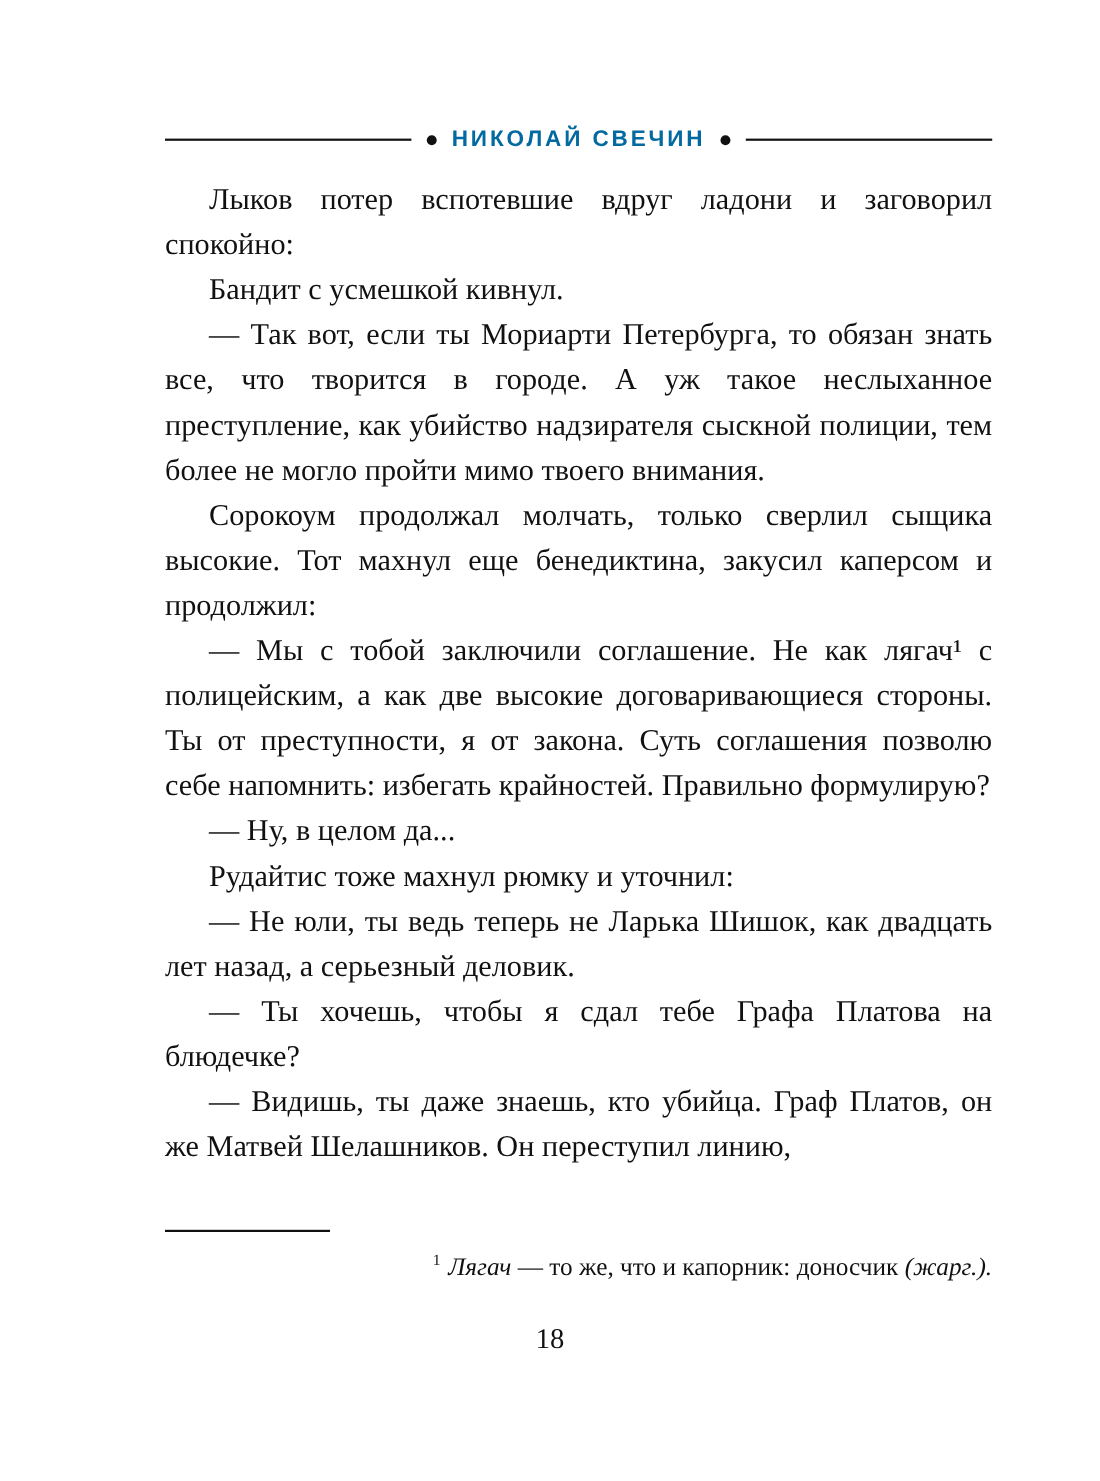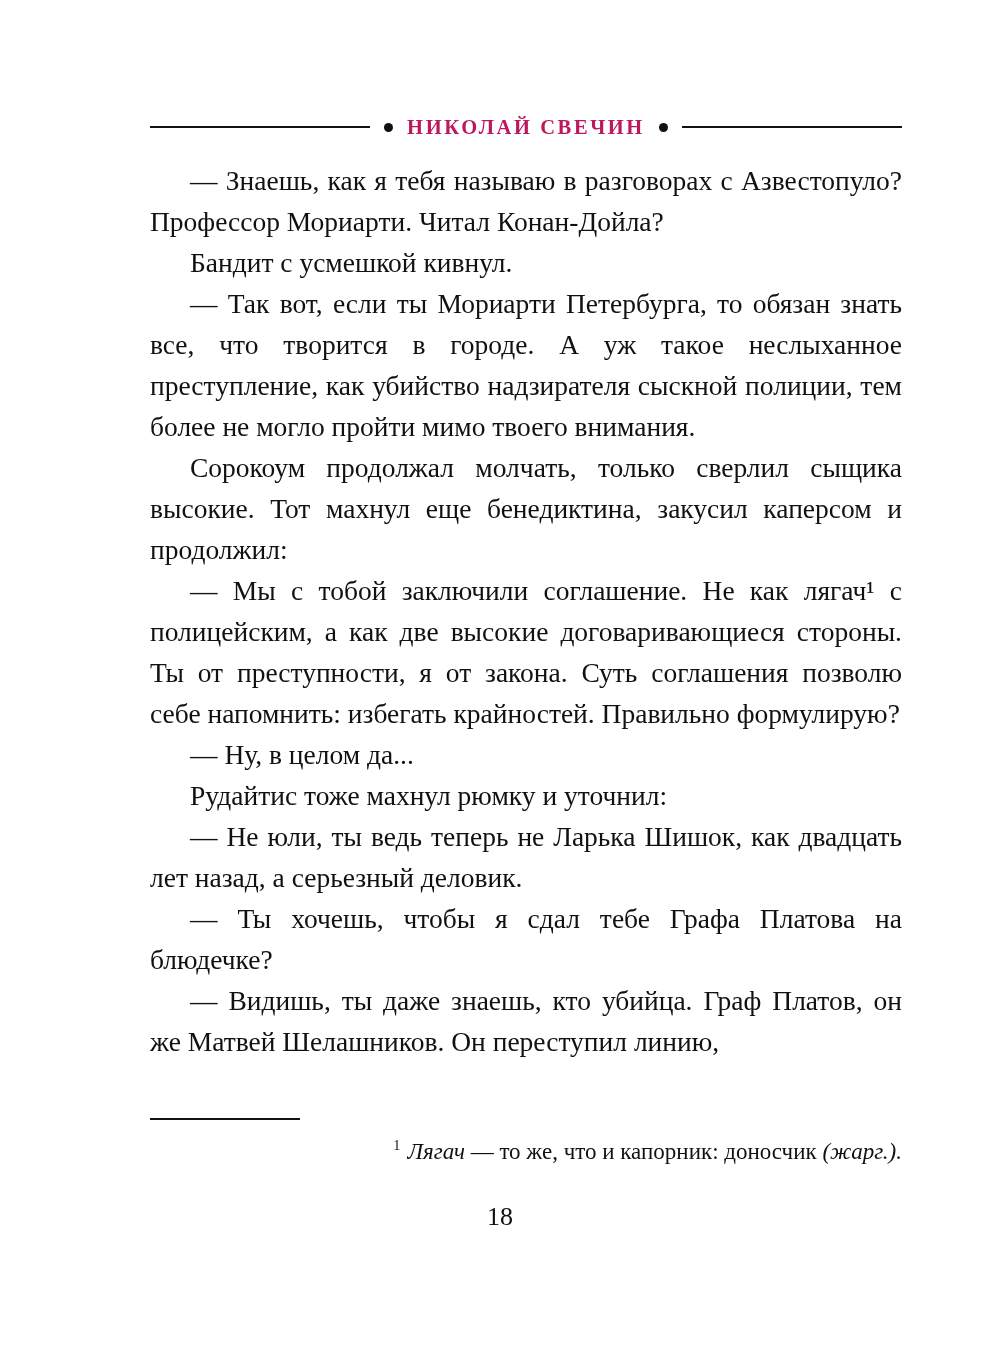--- a/index.html
+++ b/index.html
@@ -41,25 +41,25 @@
   .diamond {
     width: 9px;
     height: 9px;
     background: #111111;
     border-radius: 50%;
     margin: 0 14px;
     flex: 0 0 auto;
   }
   .header-title {
     flex: 0 0 auto;
-    font-family: Liberation Serif, serif;
+    font-family: Liberation Sans, sans-serif;
     font-weight: bold;
     font-size: 20.5px;
     letter-spacing: 2.6px;
-    color: #be185d;
+    color: #0369a1;
     white-space: nowrap;
   }
   
   .body-text {
     position: absolute;
     left: 150px;
     top: 160px;
     width: 752px;
     font-size: 27.5px;
     line-height: 41px;
@@ -119,21 +119,21 @@
 
   <div class="header">
     <div class="rule"></div>
     <div class="diamond"></div>
     <div class="header-title">НИКОЛАЙ СВЕЧИН</div>
     <div class="diamond"></div>
     <div class="rule"></div>
   </div>
 
   <div class="body-text">
-    <p>— Знаешь, как я тебя называю в разговорах с Азвестопуло? Профессор Мориарти. Читал Конан-Дойла?</p>
+    <p>Лыков потер вспотевшие вдруг ладони и заговорил спокойно:</p>
     <p>Бандит с усмешкой кивнул.</p>
     <p>— Так вот, если ты Мориарти Петербурга, то обязан знать все, что творится в городе. А уж такое неслыханное преступление, как убийство надзирателя сыскной полиции, тем более не могло пройти мимо твоего внимания.</p>
     <p>Сорокоум продолжал молчать, только сверлил сыщика высокие. Тот махнул еще бенедиктина, закусил каперсом и продолжил:</p>
     <p>— Мы с тобой заключили соглашение. Не как лягач¹ с полицейским, а как две высокие договаривающиеся стороны. Ты от преступности, я от закона. Суть соглашения позволю себе напомнить: избегать крайностей. Правильно формулирую?</p>
     <p>— Ну, в целом да...</p>
     <p>Рудайтис тоже махнул рюмку и уточнил:</p>
     <p>— Не юли, ты ведь теперь не Ларька Шишок, как двадцать лет назад, а серьезный деловик.</p>
     <p>— Ты хочешь, чтобы я сдал тебе Графа Платова на блюдечке?</p>
     <p>— Видишь, ты даже знаешь, кто убийца. Граф Платов, он же Матвей Шелашников. Он переступил линию,</p>
   </div>

